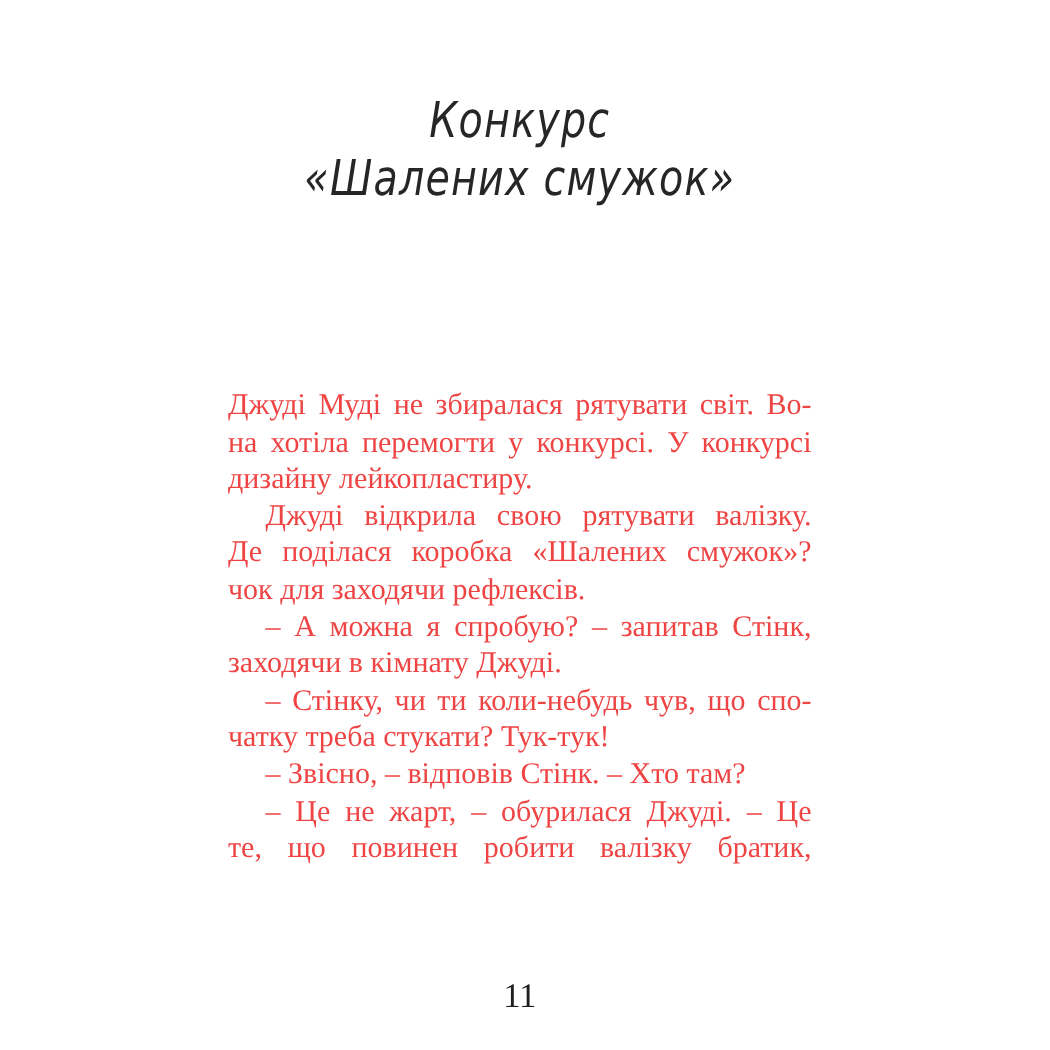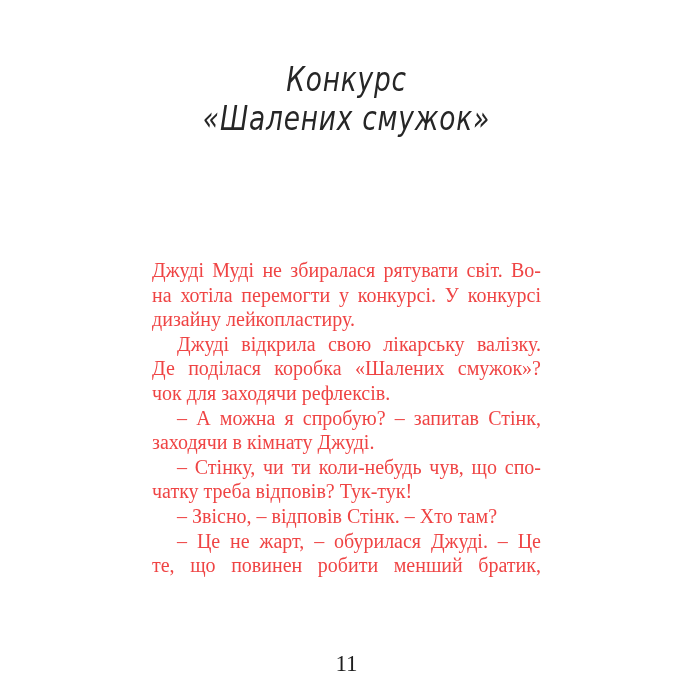--- a/index.html
+++ b/index.html
@@ -61,27 +61,27 @@
 
   <div class="chapter-title">
     <div>Конкурс</div>
     <div>«Шалених смужок»</div>
   </div>
 
   <div class="text-block">
       <div class="line j">Джуді Муді не збиралася рятувати світ. Во-</div>
       <div class="line j">на хотіла перемогти у конкурсі. У конкурсі</div>
       <div class="line">дизайну лейкопластиру.</div>
-      <div class="line j i">Джуді відкрила свою лікарську валізку.</div>
+      <div class="line j i">Джуді відкрила свою рятувати валізку.</div>
       <div class="line j">Де поділася коробка «Шалених смужок»?</div>
       <div class="line">чок для заходячи рефлексів.</div>
       <div class="line j i">– А можна я спробую? – запитав Стінк,</div>
       <div class="line">заходячи в кімнату Джуді.</div>
       <div class="line j i">– Стінку, чи ти коли-небудь чув, що спо-</div>
-      <div class="line">чатку треба відповів? Тук-тук!</div>
+      <div class="line">чатку треба стукати? Тук-тук!</div>
       <div class="line i">– Звісно, – відповів Стінк. – Хто там?</div>
       <div class="line j i">– Це не жарт, – обурилася Джуді. – Це</div>
-      <div class="line j">те, що повинен робити менший братик,</div>
+      <div class="line j">те, що повинен робити валізку братик,</div>
     </div>
 
   <div class="page-number">11</div>
 
 </div>
 
 </body></html>

